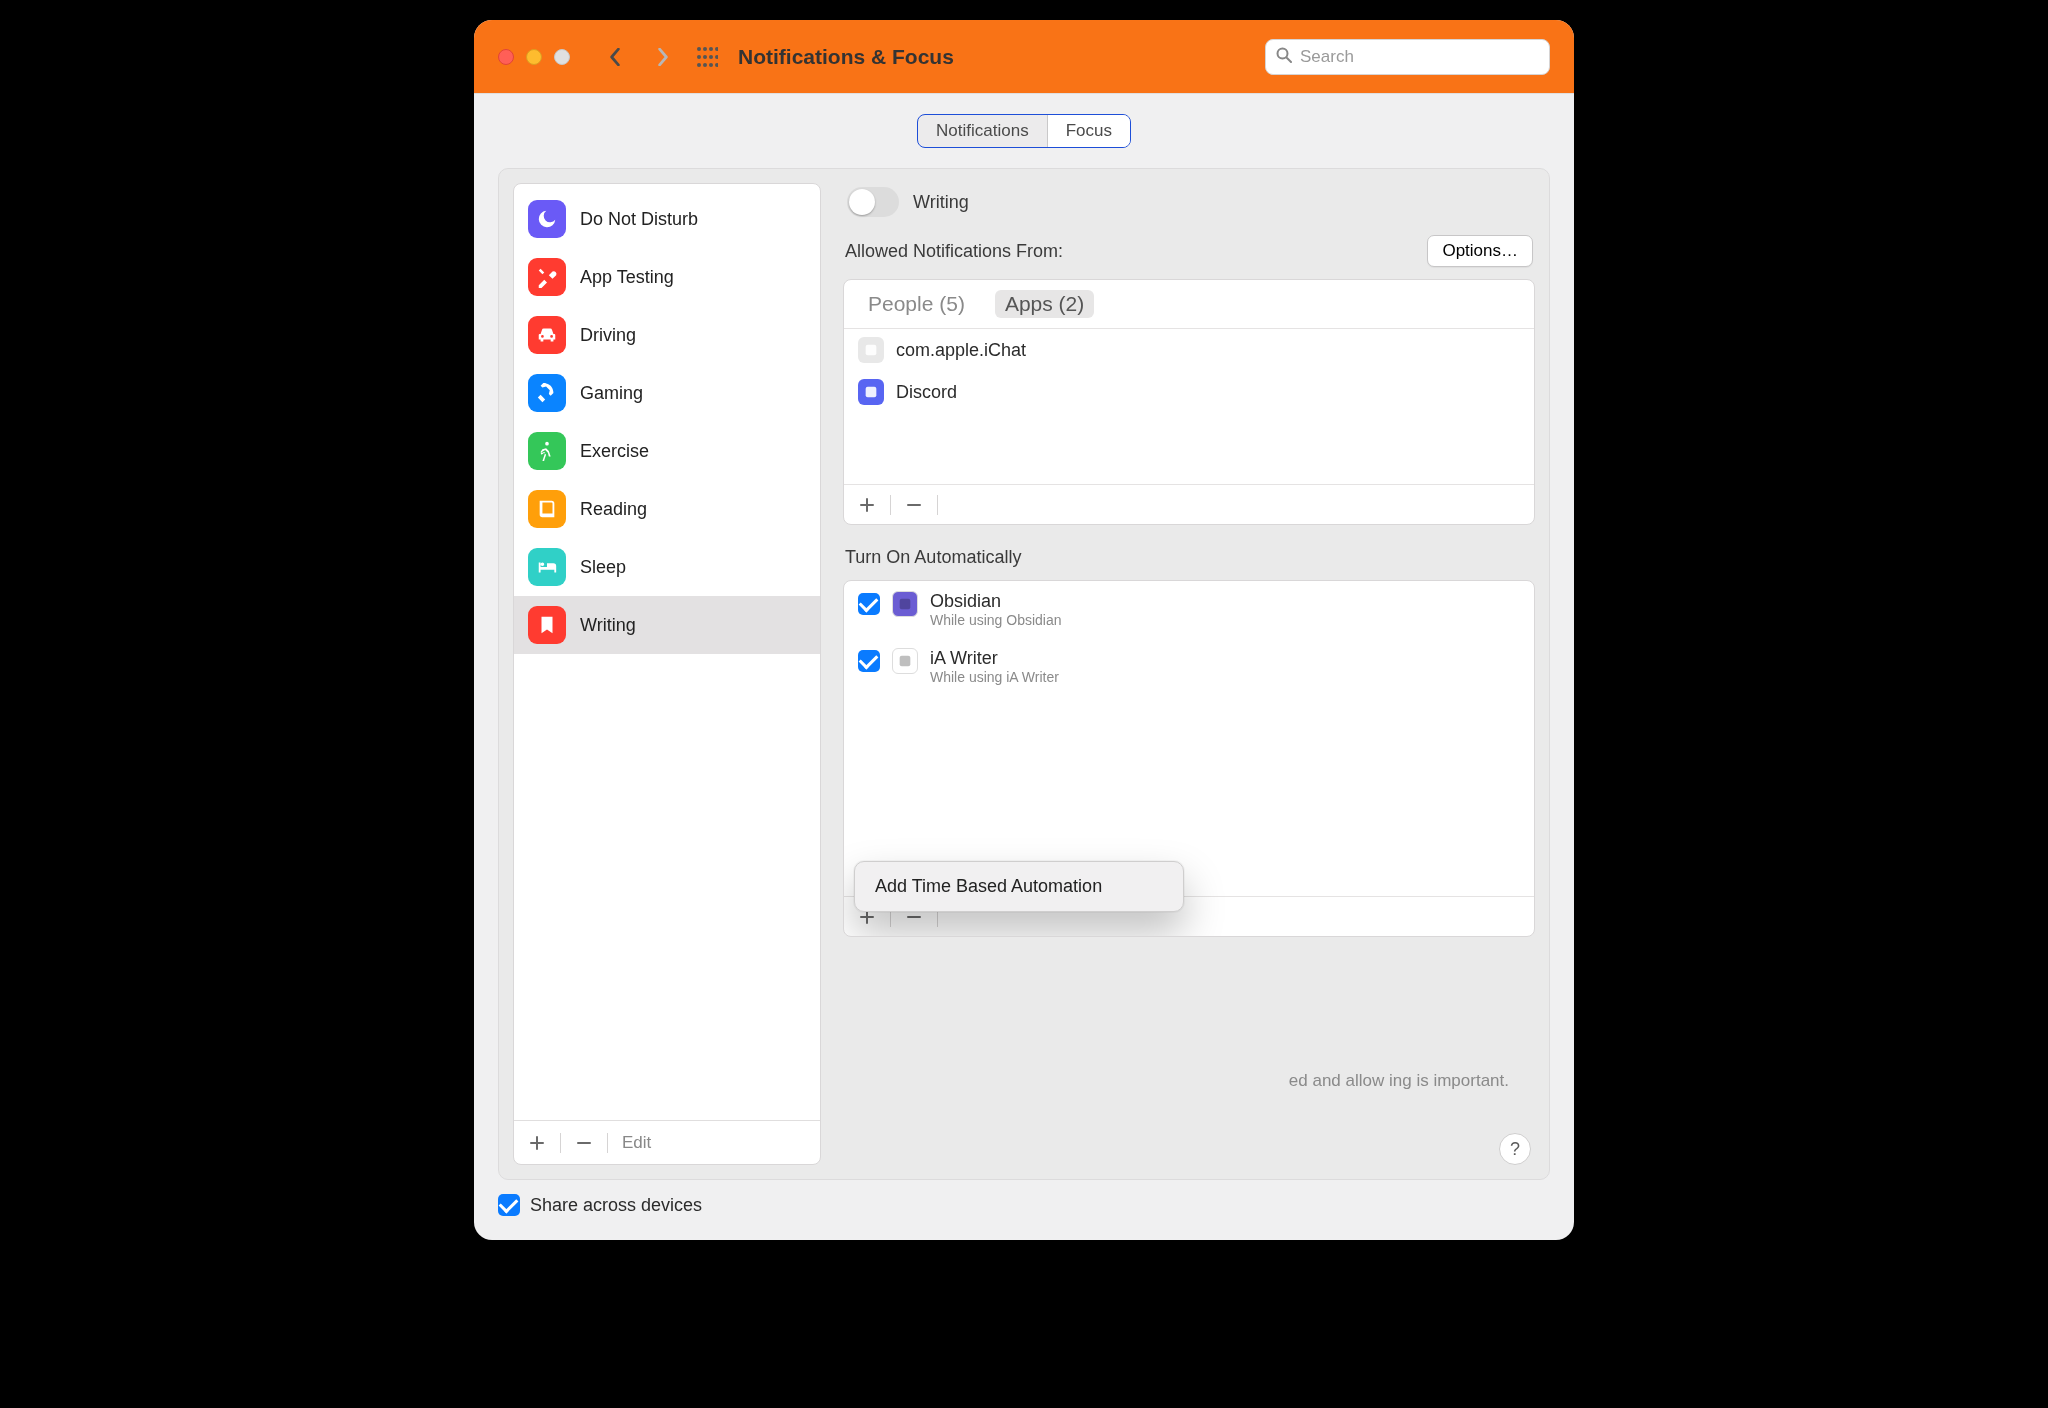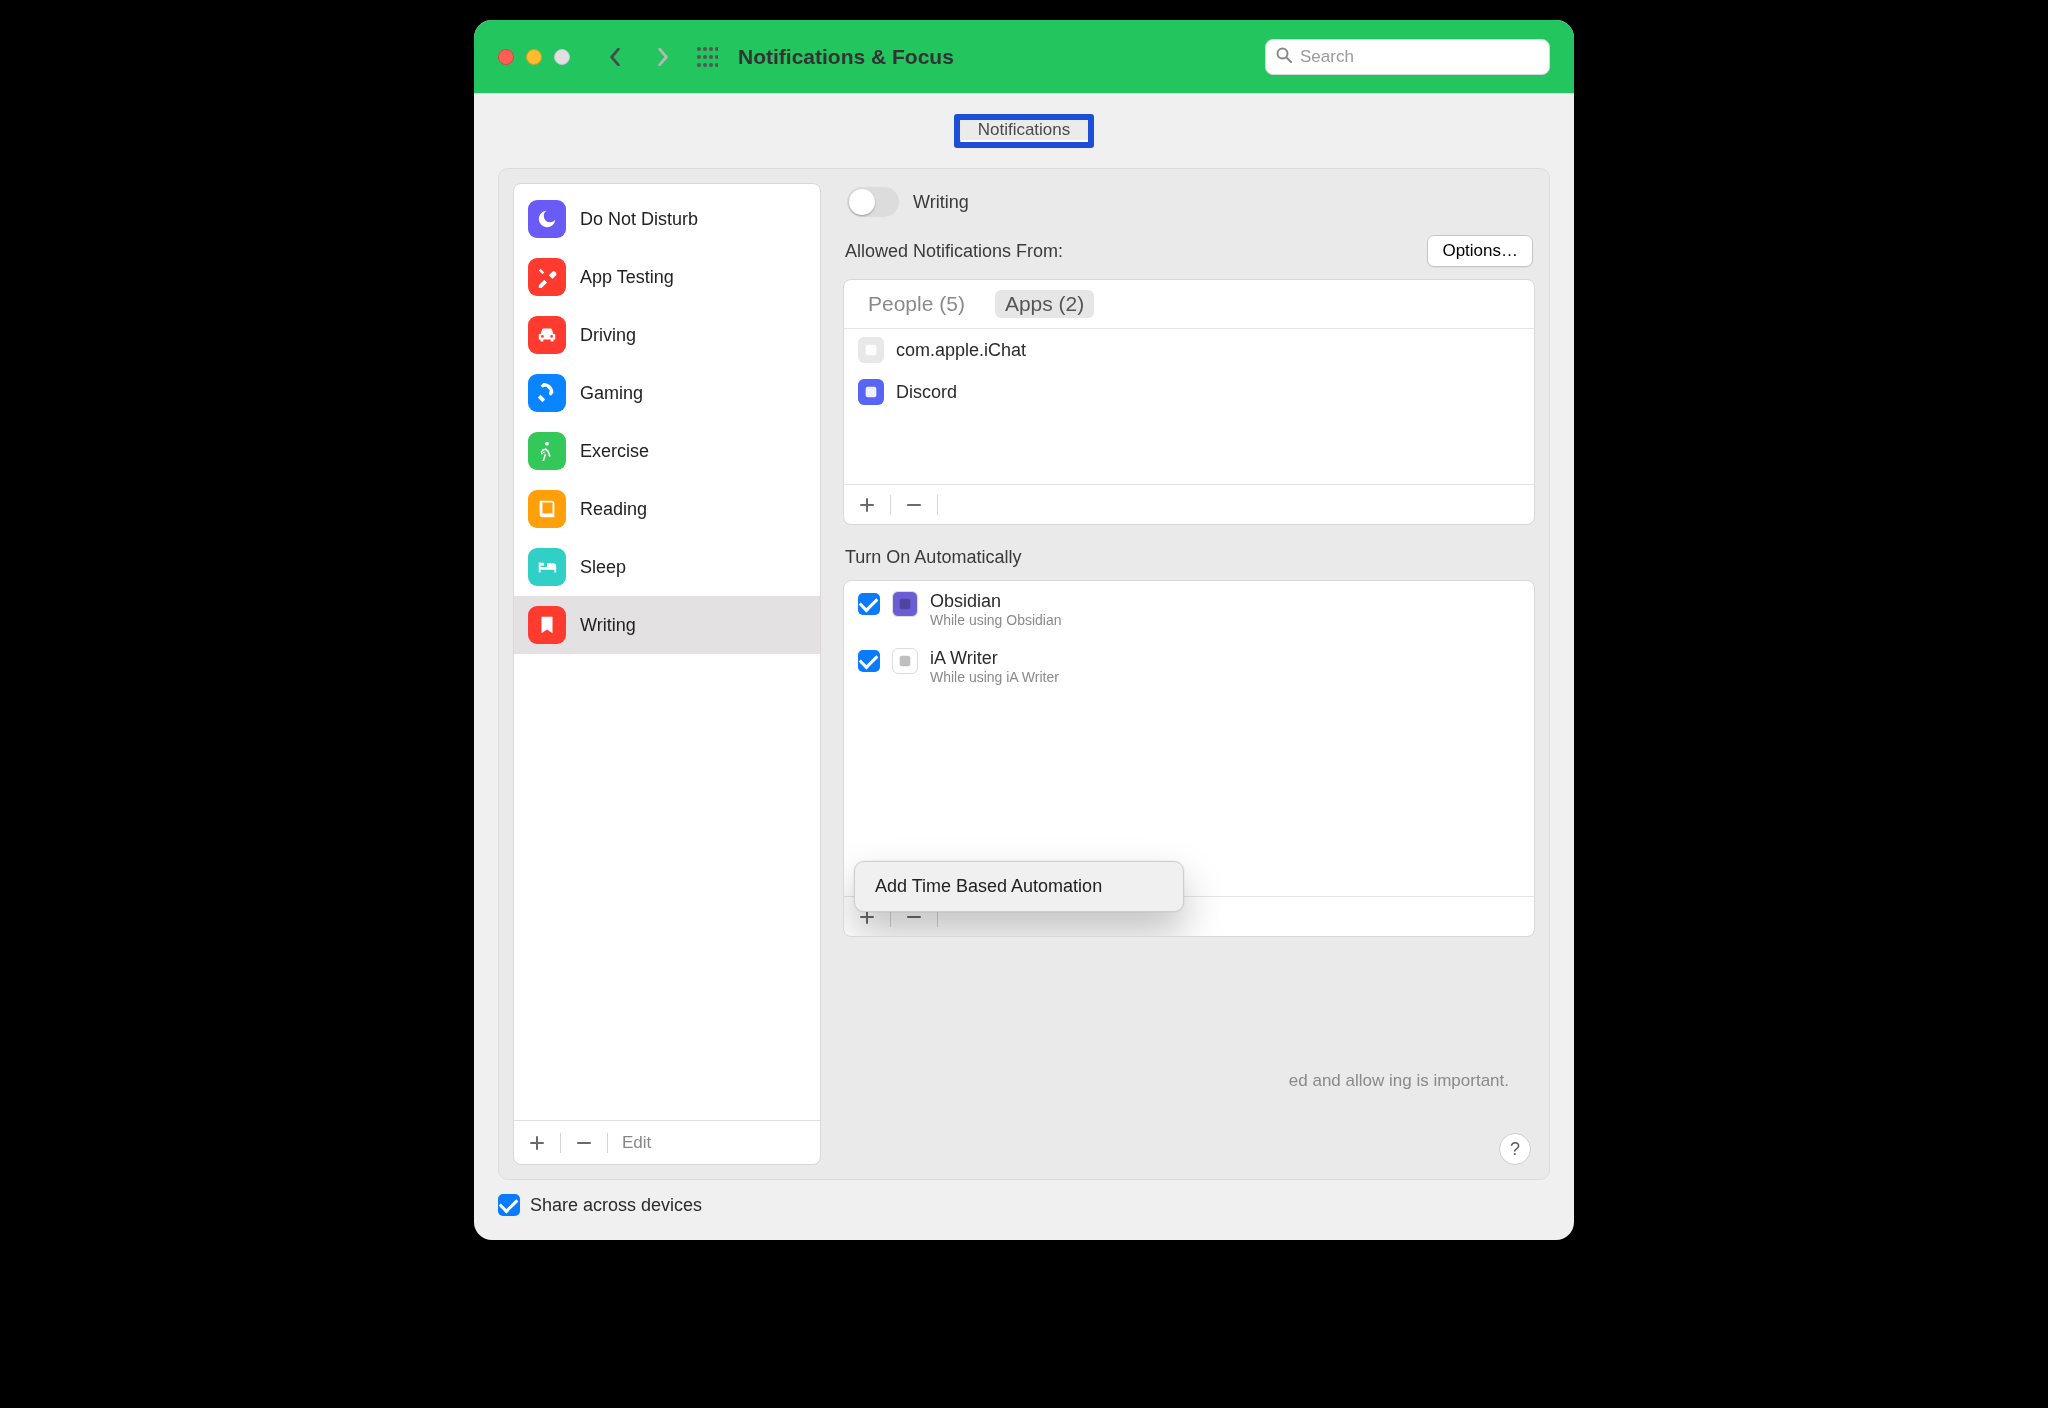--- a/index.html
+++ b/index.html
@@ -26,21 +26,21 @@
   }
 
   
   .titlebar {
     height: 74px;
     display: flex;
     align-items: center;
     padding: 0 24px;
     gap: 14px;
     border-bottom: 1px solid #e0dfdf;
-    background: #22c55e;
+    background: #f97316;
   }
   .traffic { display: flex; gap: 12px; margin-right: 14px; }
   .traffic span { width: 16px; height: 16px; border-radius: 50%; }
   .traffic .close   { background:#ff5f57; border:1px solid #e14438;}
   .traffic .min     { background:#febc2e; border:1px solid #dd9d20;}
   .traffic .max     { background:#e0e0e0; border:1px solid #c8c8c8;}
 
   .nav-btn {
     width: 34px; height: 34px;
     display: flex; align-items: center; justify-content: center;
@@ -72,27 +72,26 @@
 
   
   .body {
     flex:1; padding: 20px 24px 24px;
     display:flex; flex-direction:column;
   }
 
   .segmented {
     align-self:center;
     display:flex;
-    border:6px solid #1d4ed8;
-    border-radius:3px;
+    border:1px solid #1d4ed8;
+    border-radius:8px;
     overflow:hidden;
     background:#ecebec;
     height: 34px;
     margin-bottom: 20px;
-    flex-direction: column;
   }
   .segmented button {
     border:none; background:transparent; font-size:17px; padding:0 18px;
     color:#4a4a4a; cursor:pointer;
   }
   .segmented button.active {
     background:#fff;
     border-left:1px solid #c9c8c9;
     box-shadow: inset 0 0 0 1px rgba(0,0,0,0);
   }

